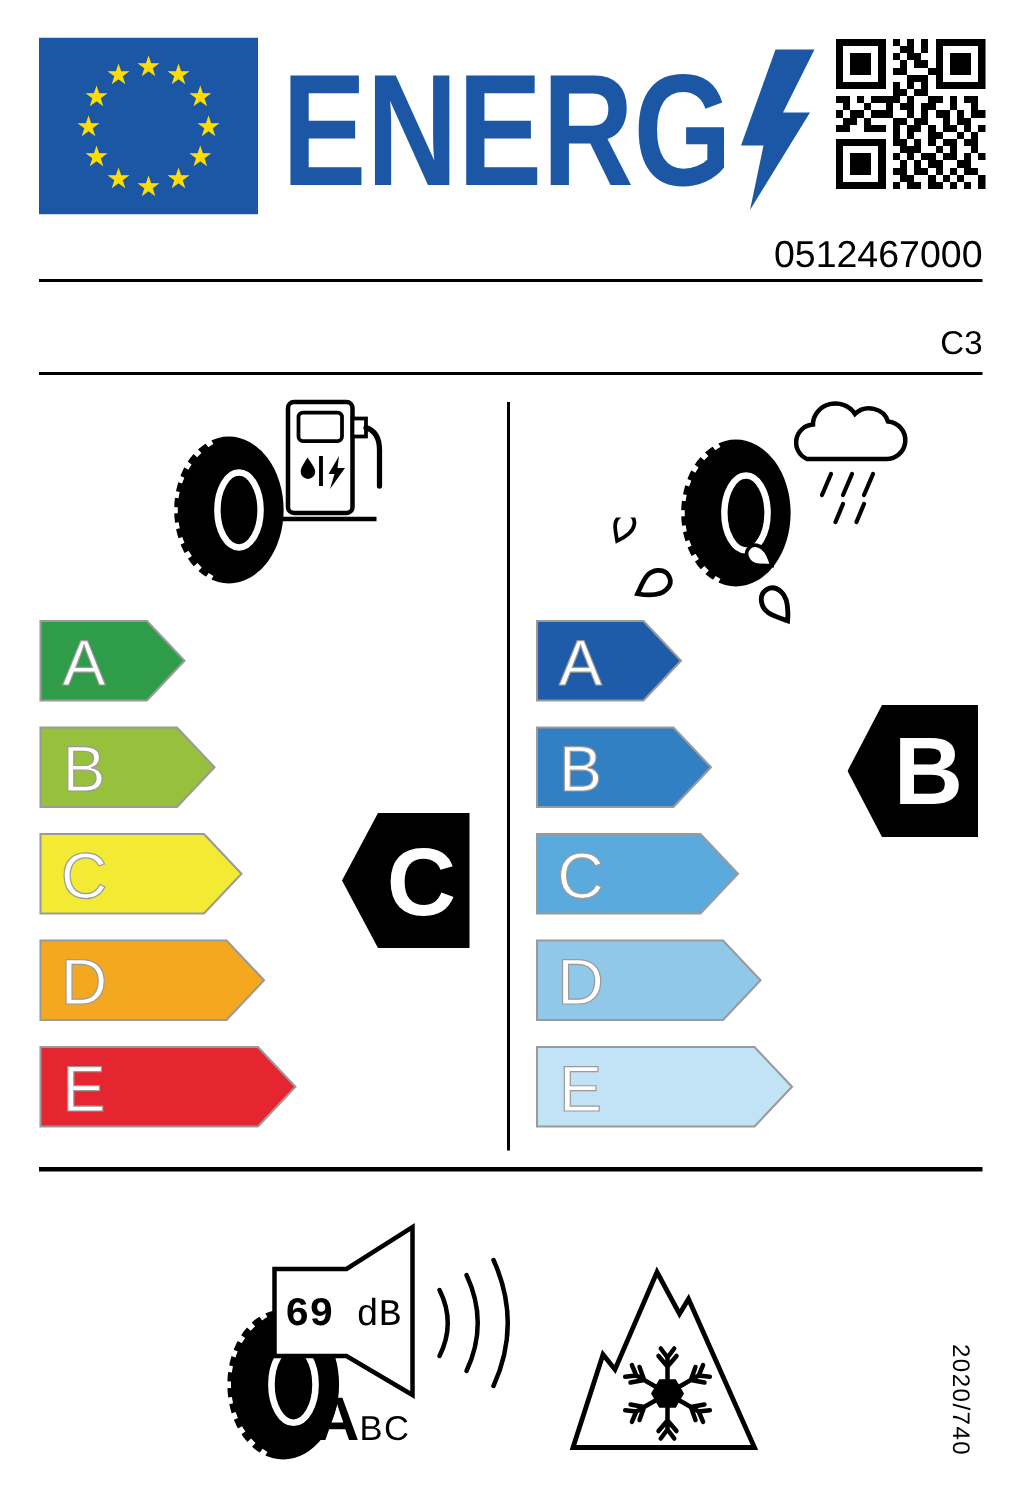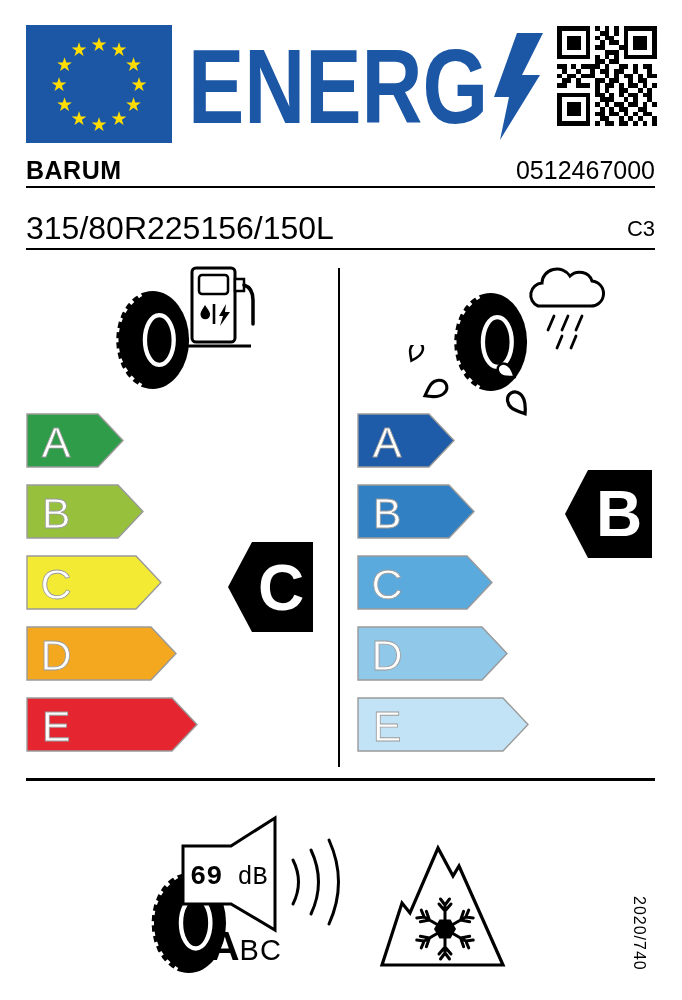--- a/index.html
+++ b/index.html
@@ -26,21 +26,21 @@
   
   .scaleL{left:26px;top:413px;}
   .scaleR{left:357px;top:413px;}
   .indicatorL{left:228px;top:542px;}
   .indicatorR{left:565px;top:470px;}
   
   .noise-text{left:190px;top:862px;font-size:25px;white-space:nowrap;font-family:Liberation Mono, monospace;}
   .noise-text b{font-size:27px;}
   .noise-class{left:210px;top:926px;display:flex;align-items:baseline;}
   .noise-class .big{font-size:41px;font-weight:bold;line-height:1;}
-  .noise-class .rest{font-size:29px;line-height:1;letter-spacing:1px;}
+  .noise-class .rest{font-size:23px;line-height:1;letter-spacing:1px;}
   .reg{
     left:630px;top:896px;font-size:16px;
     writing-mode:vertical-rl;letter-spacing:1px;
   }
   svg text{font-family:"Liberation Sans", sans-serif;}
 </style>
 </head>
 <body>
 
 <div class="label">
@@ -316,24 +316,22 @@
       <rect x="8" y="20" width="1" height="1" fill="#000"></rect>
       <rect x="10" y="20" width="1" height="1" fill="#000"></rect>
       <rect x="11" y="20" width="1" height="1" fill="#000"></rect>
       <rect x="13" y="20" width="1" height="1" fill="#000"></rect>
       <rect x="14" y="20" width="1" height="1" fill="#000"></rect>
       <rect x="16" y="20" width="1" height="1" fill="#000"></rect>
       <rect x="18" y="20" width="1" height="1" fill="#000"></rect>
       <rect x="20" y="20" width="1" height="1" fill="#000"></rect>
     </svg>
 
-  <div class="abs brand">BARUM</div>
   <div class="abs code">0512467000</div>
   <div class="abs rule rule1"></div>
-  <div class="abs size">315/80R225156/150L</div>
   <div class="abs tclass">C3</div>
   <div class="abs rule rule2"></div>
 
   <svg class="abs" style="left:95px;top:278px" width="96" height="124" viewBox="0 0 100 110">
     <use href="#tire-shape"></use>
   </svg>
   <svg class="abs" style="left:188px;top:260px" width="74" height="94">
     <rect x="4" y="8" width="43" height="74" rx="4" fill="#fff" stroke="#000" stroke-width="3"></rect>
     <rect x="11" y="15" width="29" height="19" rx="3" fill="#fff" stroke="#000" stroke-width="2.5"></rect>
     <path d="M17,45 c-3,5 -4.5,7 -4.5,9.5 a4.8,4.8 0 0 0 9.6,0 c0,-2.5 -1.8,-4.5 -5.1,-9.5 z" fill="#000"></path>

